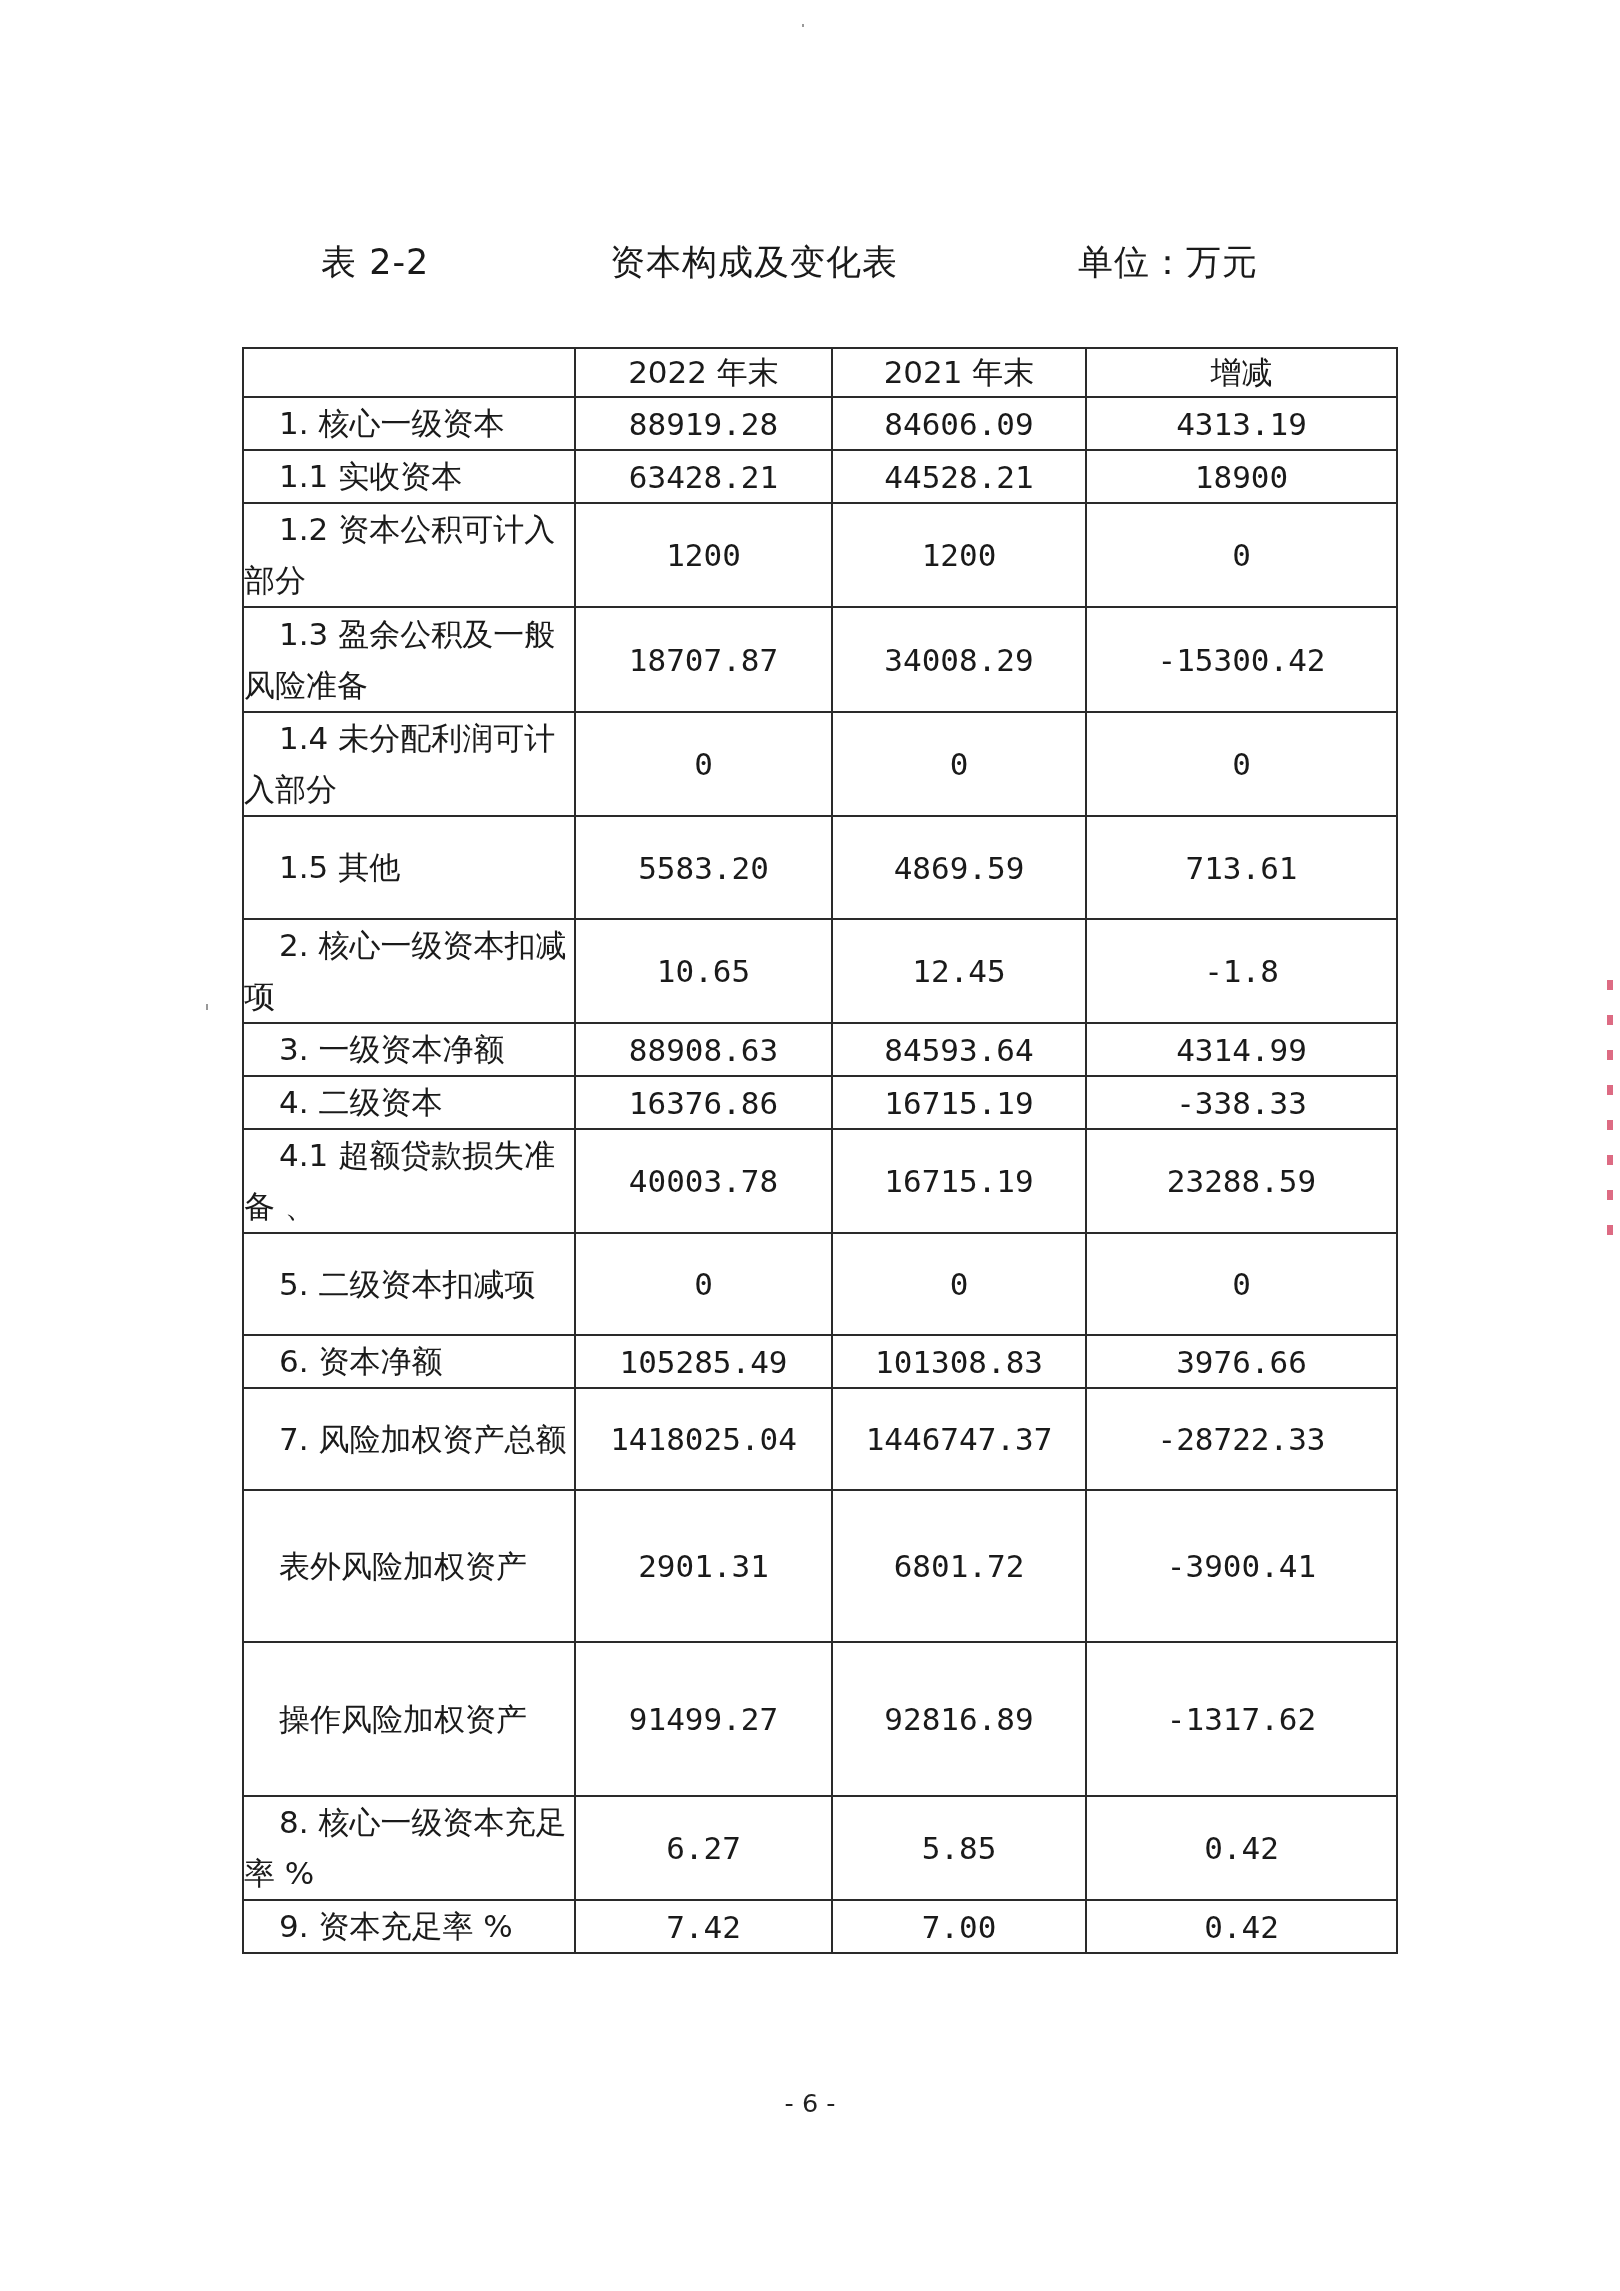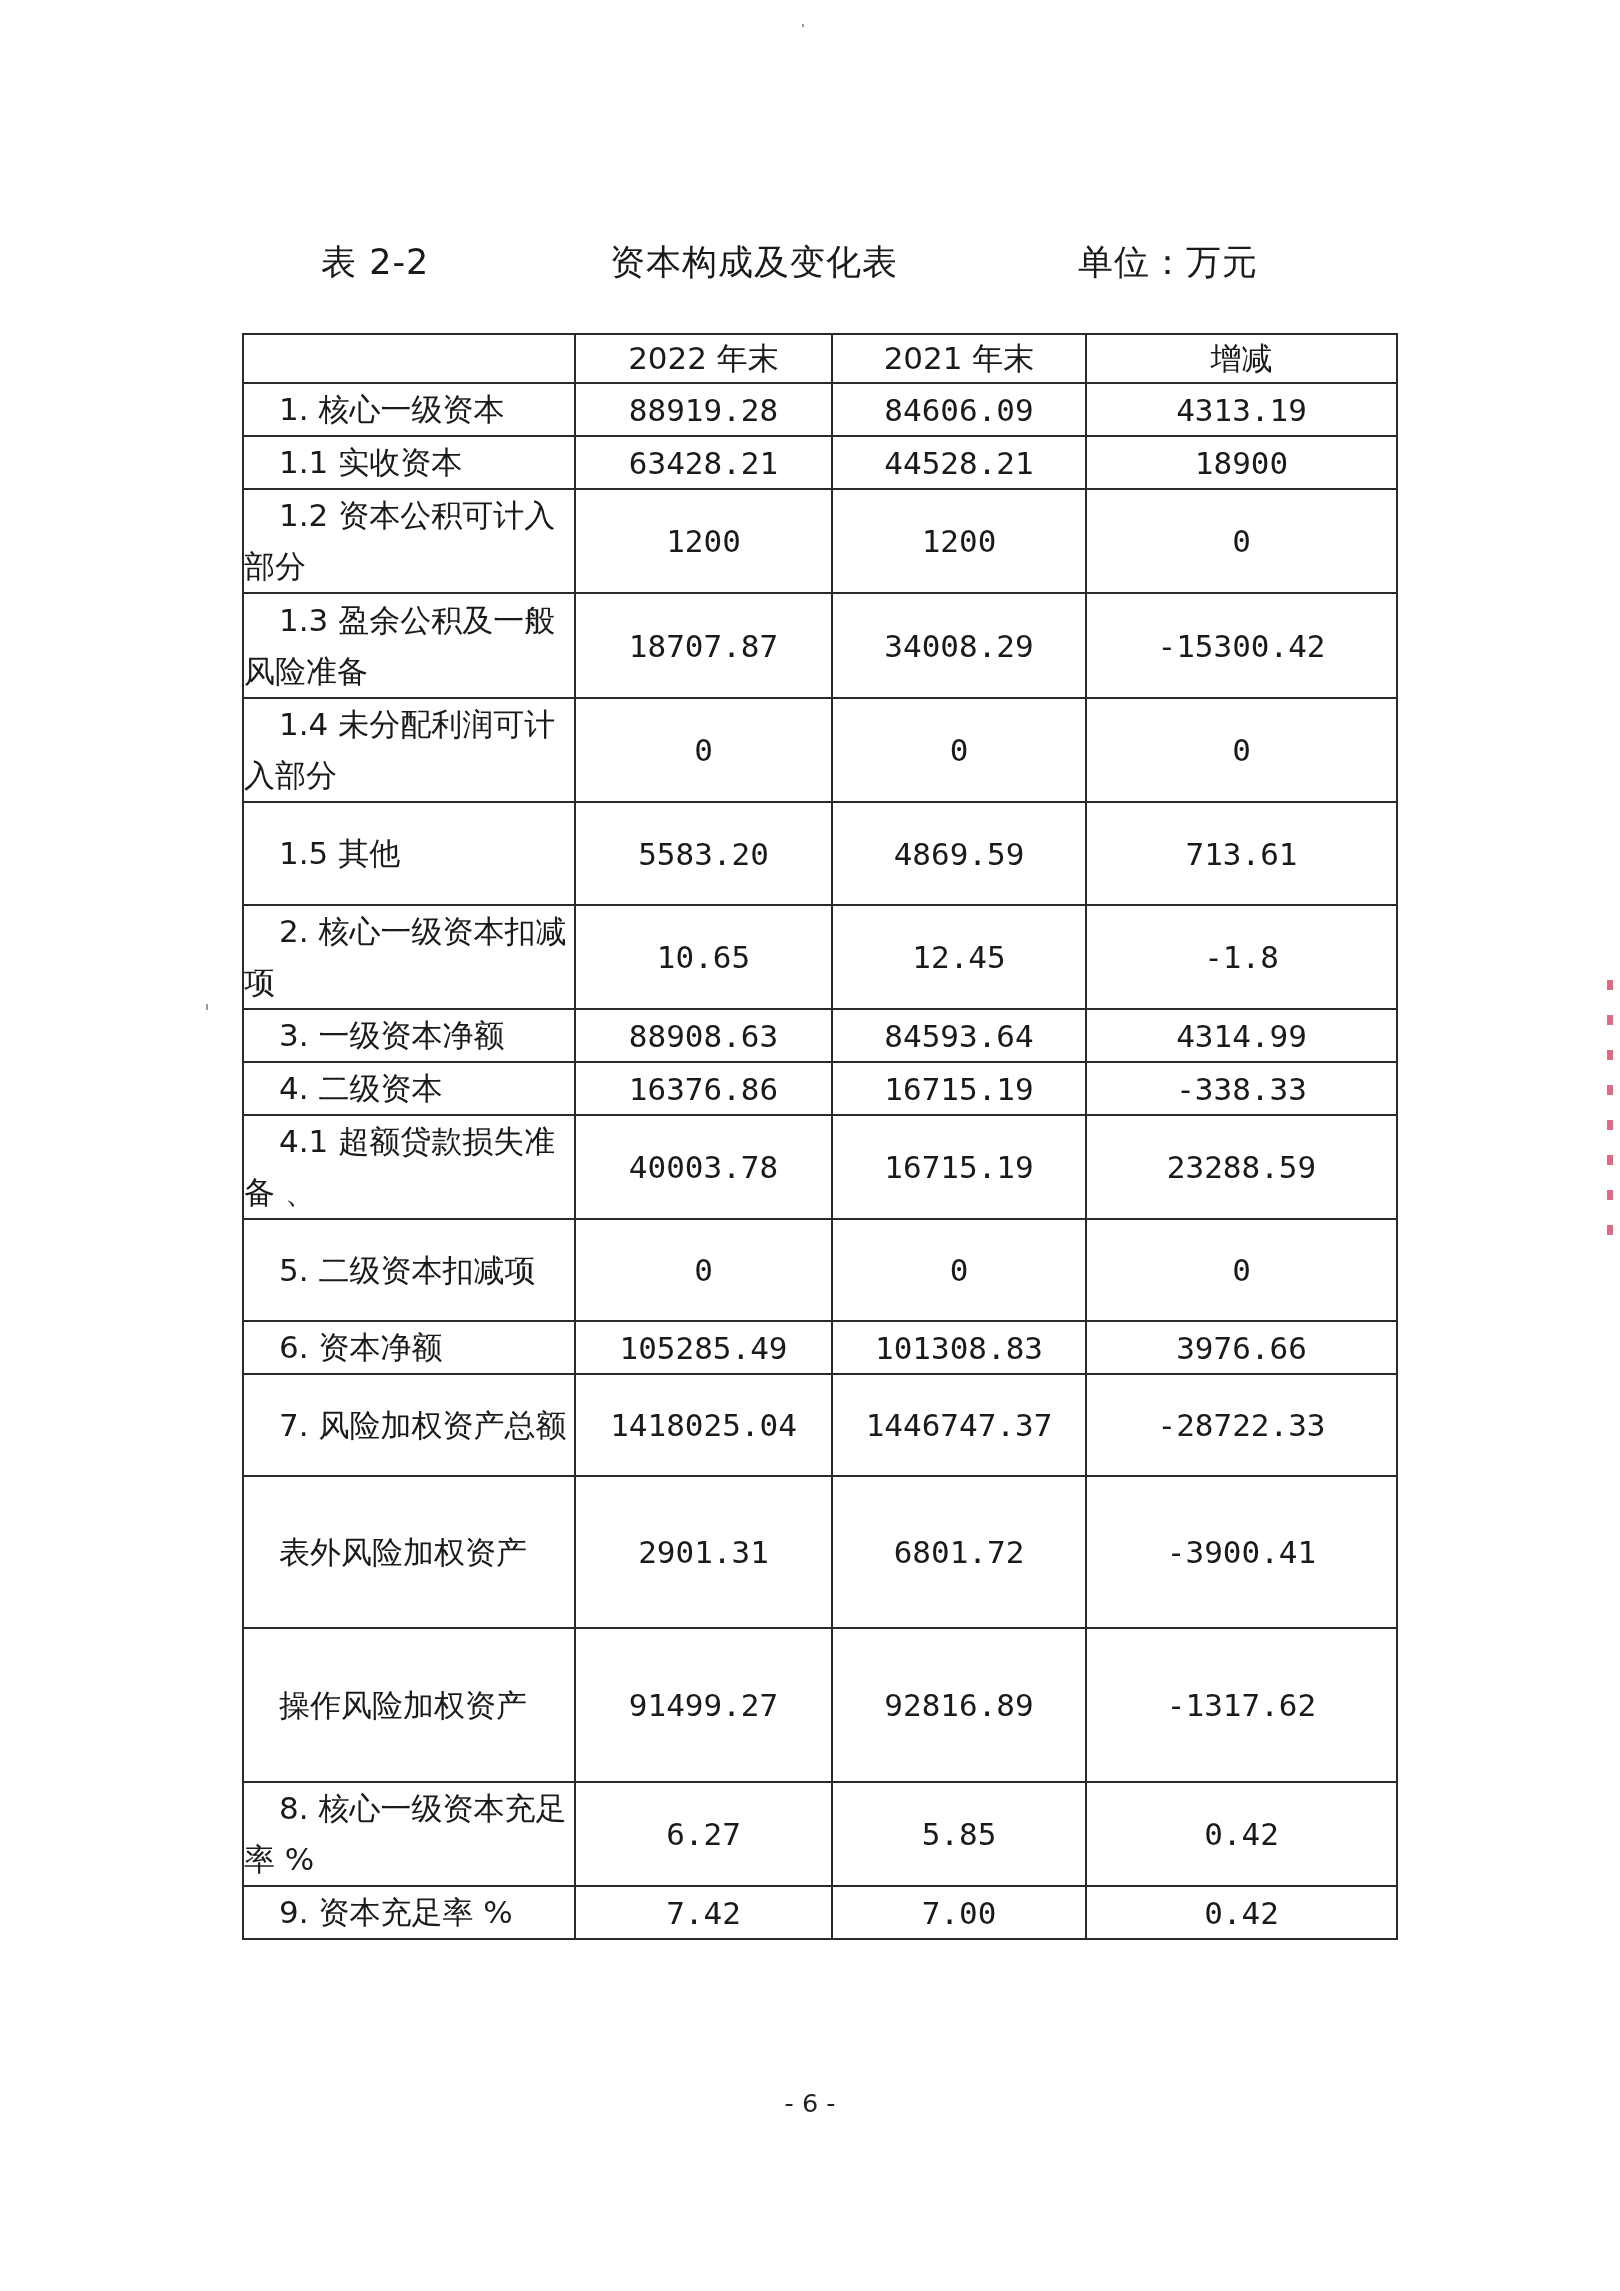--- a/index.html
+++ b/index.html
@@ -8,21 +8,21 @@
     background: #ffffff;
     font-family: "DejaVu Sans", "Liberation Sans", sans-serif;
     color: #1a1a1a;
   }
   .title-line { position: absolute; top: 235px; height: 55px; font-size: 35px; line-height: 55px; letter-spacing: 1px; }
   #tbl-no { left: 321px; }
   #tbl-title { left: 610px; }
   #tbl-unit { left: 1078px; }
 
   table.cap {
-    position: absolute; left: 242px; top: 333px;
+    position: absolute; left: 242px; top: 347px;
     width: 1154px;
     border-collapse: collapse;
     table-layout: fixed;
     font-size: 31px;
   }
   table.cap td {
     border: 2px solid #2a2a2a;
     padding: 0;
     vertical-align: middle;
     overflow: hidden;

